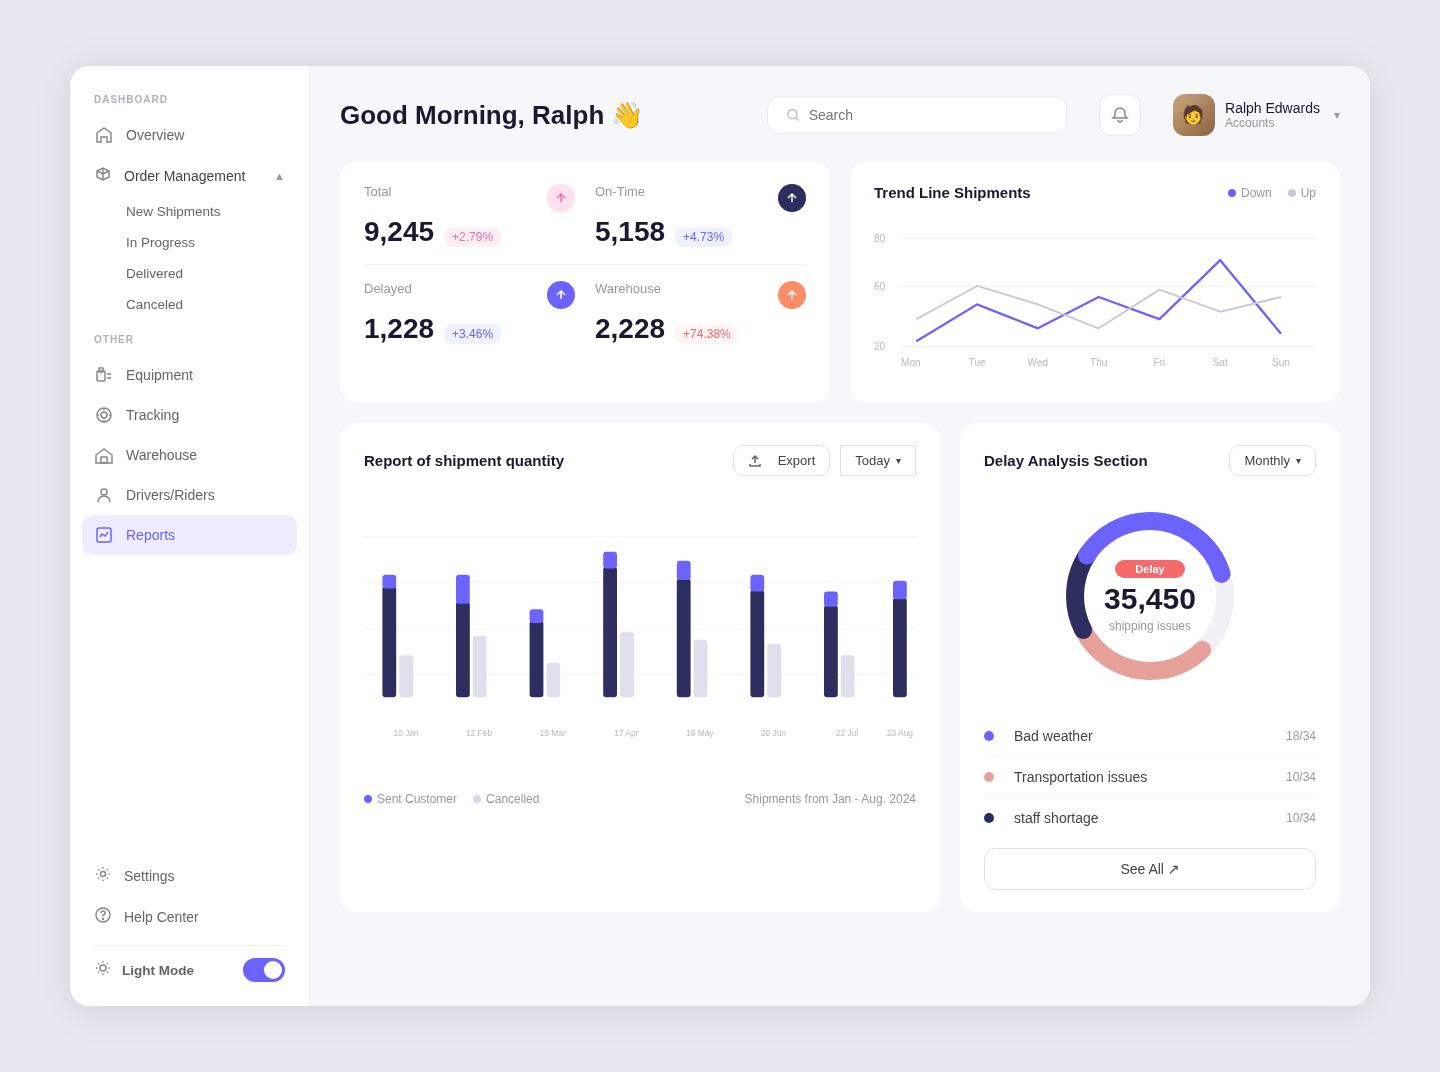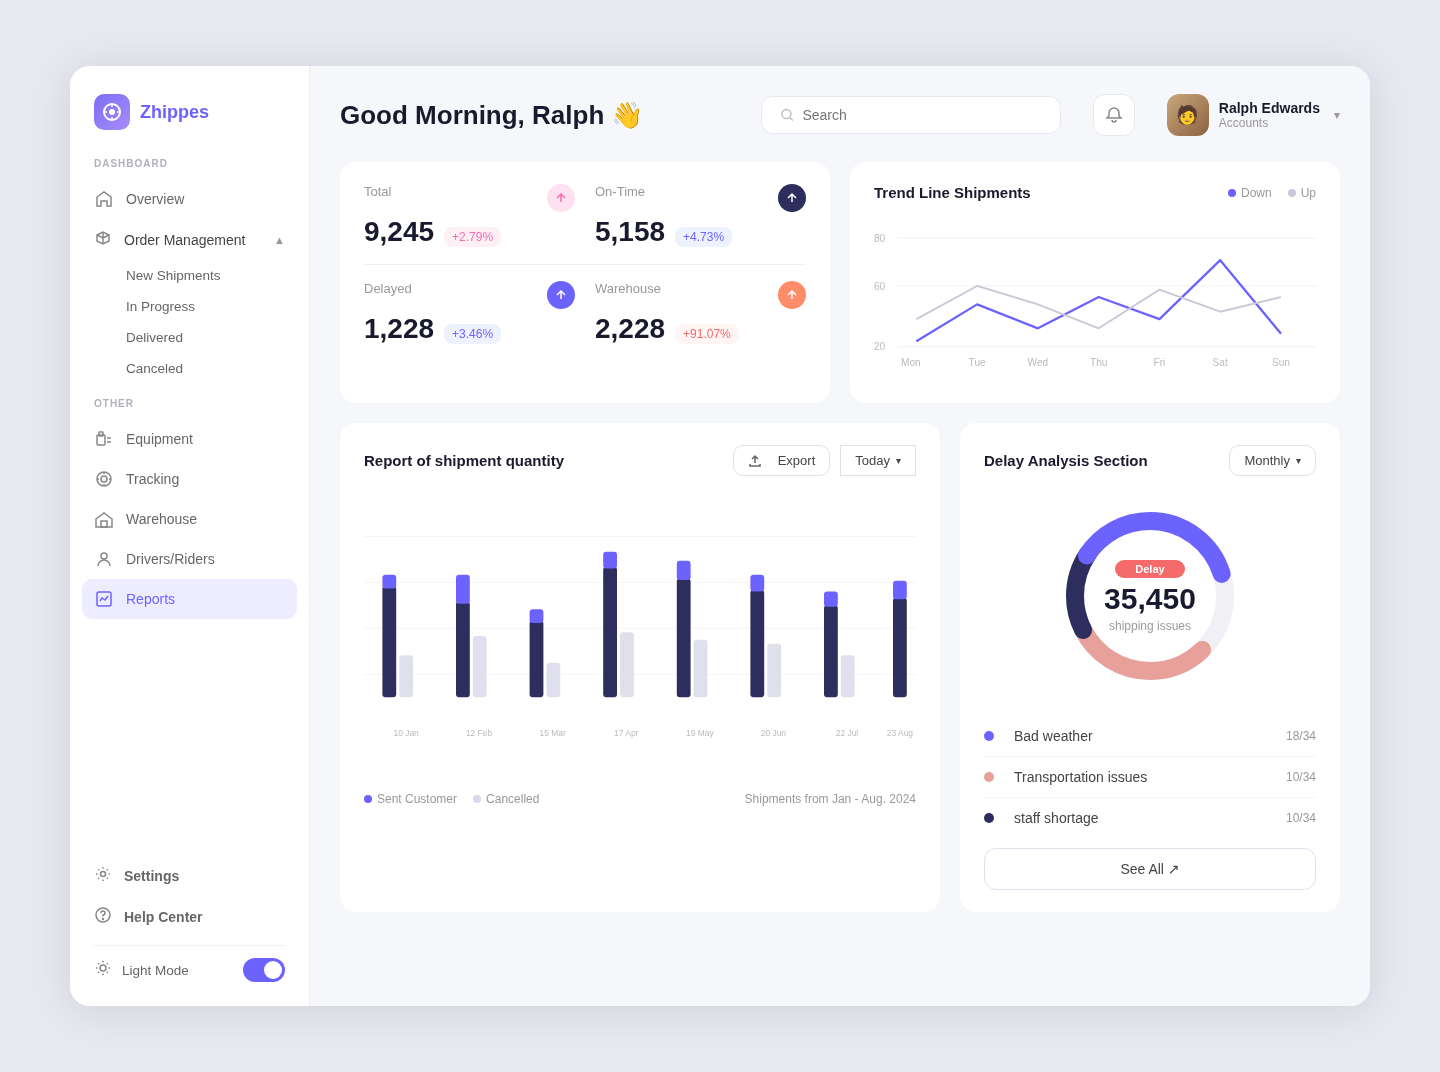--- a/index.html
+++ b/index.html
@@ -109,31 +109,31 @@
       padding: 0 24px;
     }
     .sidebar-bottom-item {
       display: flex;
       align-items: center;
       gap: 12px;
       padding: 10px 0;
       cursor: pointer;
       color: #666;
       font-size: 14px;
-      font-weight: 700;
+      font-weight: 400;
     }
     .light-mode-row {
       display: flex;
       align-items: center;
       gap: 10px;
       padding: 12px 0 0;
       margin-top: 8px;
       border-top: 1px solid #f0f0f5;
     }
-    .light-mode-label { font-size: 13.5px; color: #666; font-weight: 400; flex: 1; }
+    .light-mode-label { font-size: 13.5px; color: #666; font-weight: 700; flex: 1; }
     .toggle {
       width: 42px;
       height: 24px;
       background: #6c63ff;
       border-radius: 12px;
       position: relative;
       cursor: pointer;
     }
     .toggle::after {
       content: '';
@@ -216,21 +216,21 @@
       width: 42px;
       height: 42px;
       border-radius: 12px;
       background: linear-gradient(135deg, #c9a87c, #8b6240);
       overflow: hidden;
       display: flex;
       align-items: center;
       justify-content: center;
       font-size: 18px;
     }
-    .user-info .name { font-size: 14px; font-weight: 700; color: #1a1a2e; }
+    .user-info .name { font-size: 14px; font-weight: 400; color: #1a1a2e; }
     .user-info .role { font-size: 12px; color: #999; }
     .chevron { color: #999; font-size: 12px; margin-left: 4px; }
     
     .stats-row {
       display: grid;
       grid-template-columns: 1fr 1fr;
       gap: 20px;
       margin-bottom: 20px;
     }
     .stats-card {
@@ -418,33 +418,20 @@
       gap: 6px;
       margin-top: 10px;
     }
   </style>
 </head>
 <body>
 
 <div class="app-container">
 
   <div class="sidebar">
-    <div class="sidebar-logo">
-      <div class="logo-icon">
-        <svg width="20" height="20" viewBox="0 0 20 20" fill="none">
-          <circle cx="10" cy="10" r="8" stroke="white" stroke-width="2"></circle>
-          <circle cx="10" cy="10" r="3" fill="white"></circle>
-          <path d="M10 2 L10 5" stroke="white" stroke-width="1.5"></path>
-          <path d="M10 15 L10 18" stroke="white" stroke-width="1.5"></path>
-          <path d="M2 10 L5 10" stroke="white" stroke-width="1.5"></path>
-          <path d="M15 10 L18 10" stroke="white" stroke-width="1.5"></path>
-        </svg>
-      </div>
-      <span class="logo-text">Zhippes</span>
-    </div>
 
     <div class="sidebar-section-label">DASHBOARD</div>
 
     <div class="sidebar-item">
       <span class="icon">
         <svg width="18" height="18" viewBox="0 0 18 18" fill="none" stroke="#888" stroke-width="1.5">
           <path d="M2 7L9 2L16 7V16H12V11H6V16H2V7Z"></path>
         </svg>
       </span>
       <span>Overview</span>
@@ -647,21 +634,21 @@
             <div class="stat-header">
               <span class="stat-label">Warehouse</span>
               <div class="stat-icon stat-icon-orange">
                 <svg width="14" height="14" viewBox="0 0 14 14" fill="none" stroke="white" stroke-width="1.5">
                   <path d="M7 11V3M3 7l4-4 4 4"></path>
                 </svg>
               </div>
             </div>
             <div class="stat-value-row">
               <span class="stat-value">2,228</span>
-              <span class="stat-badge badge-red">+91.07%</span>
+              <span class="stat-badge badge-red">+74.38%</span>
             </div>
           </div>
         </div>
       </div>
 
       <div class="trend-card">
         <div class="trend-header">
           <span class="trend-title">Trend Line Shipments</span>
           <div class="legend">
             <div class="legend-item">

